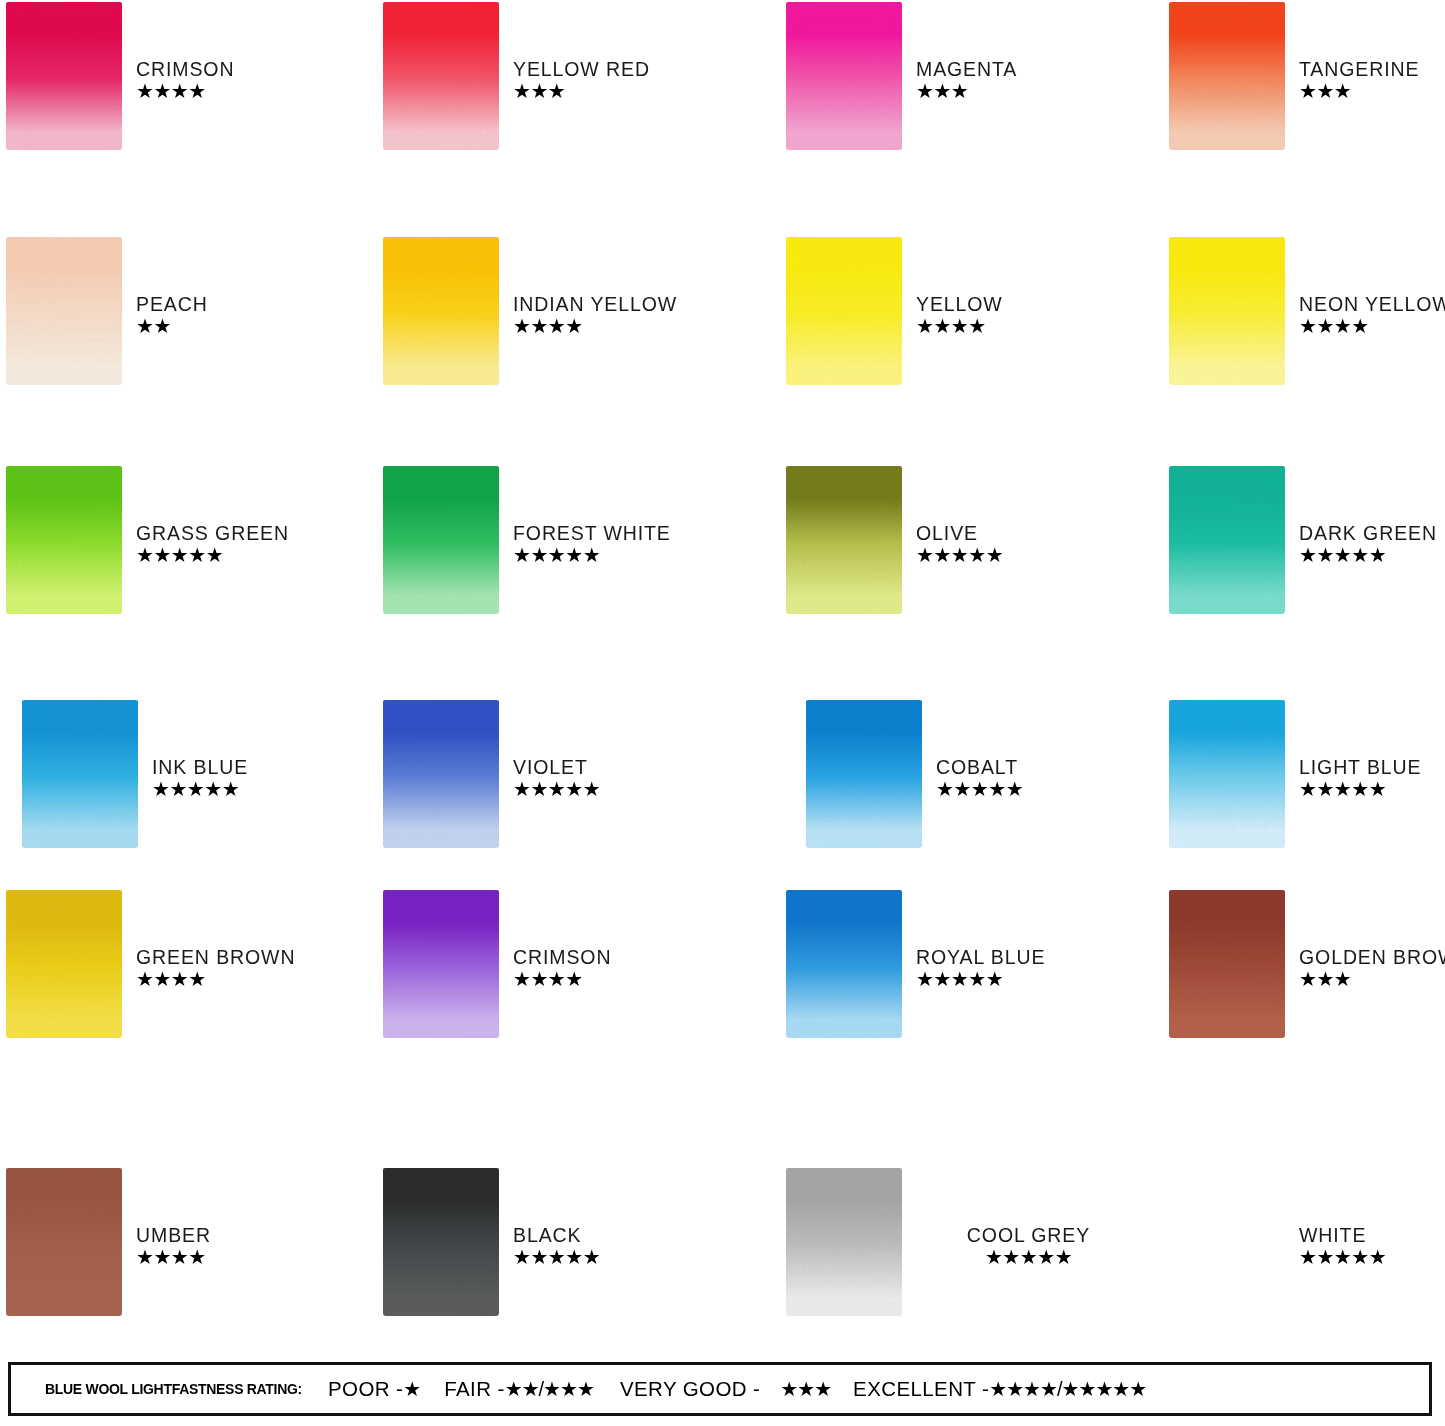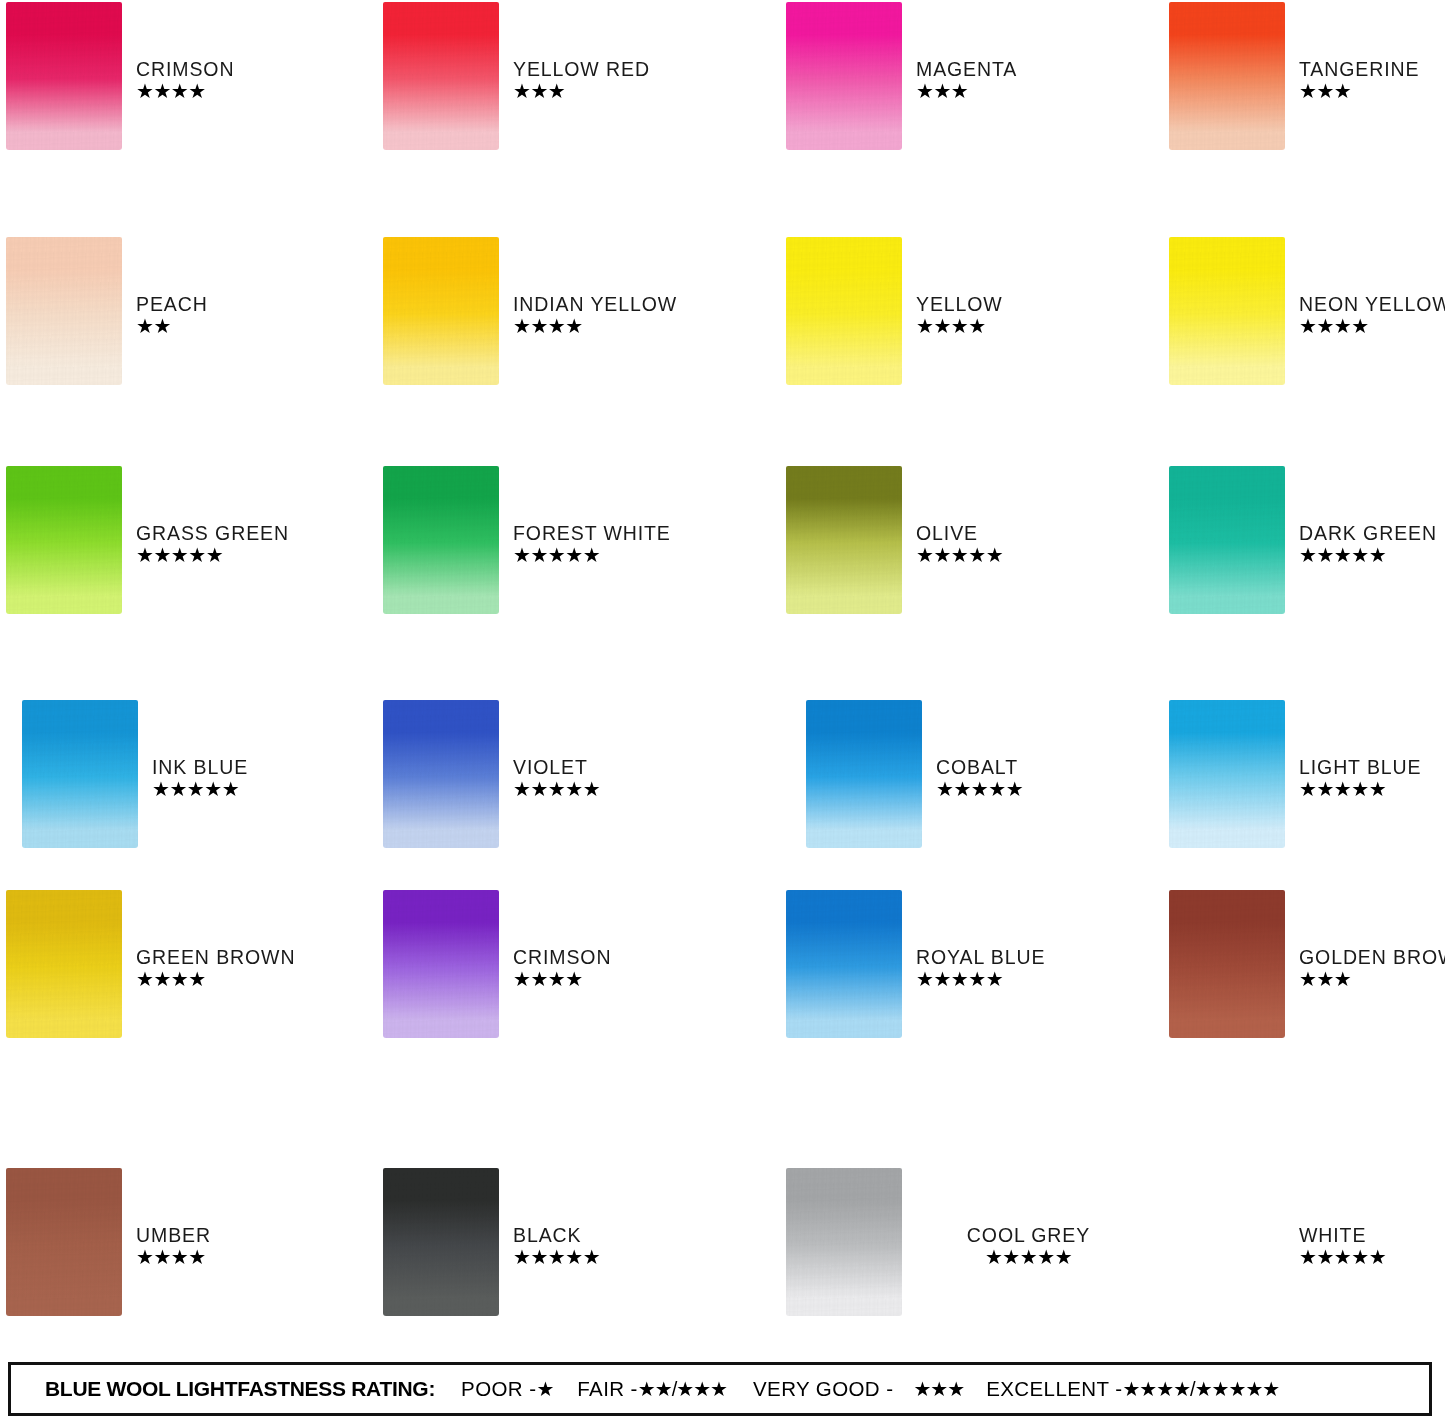--- a/index.html
+++ b/index.html
@@ -122,21 +122,21 @@
   .legend-inner {
     position: absolute;
     left: 0; top: 0;
     width: 100%; height: 100%;
     display: flex;
     align-items: center;
     padding-left: 34px;
     box-sizing: border-box;
   }
   .legend-title {
-    font-size: 21px;
+    font-size: 14px;
     font-weight: bold;
     letter-spacing: -0.3px;
     white-space: nowrap;
     color: #000;
   }
   .legend-item {
     font-size: 20.5px;
     letter-spacing: 0.4px;
     white-space: nowrap;
     color: #000;

